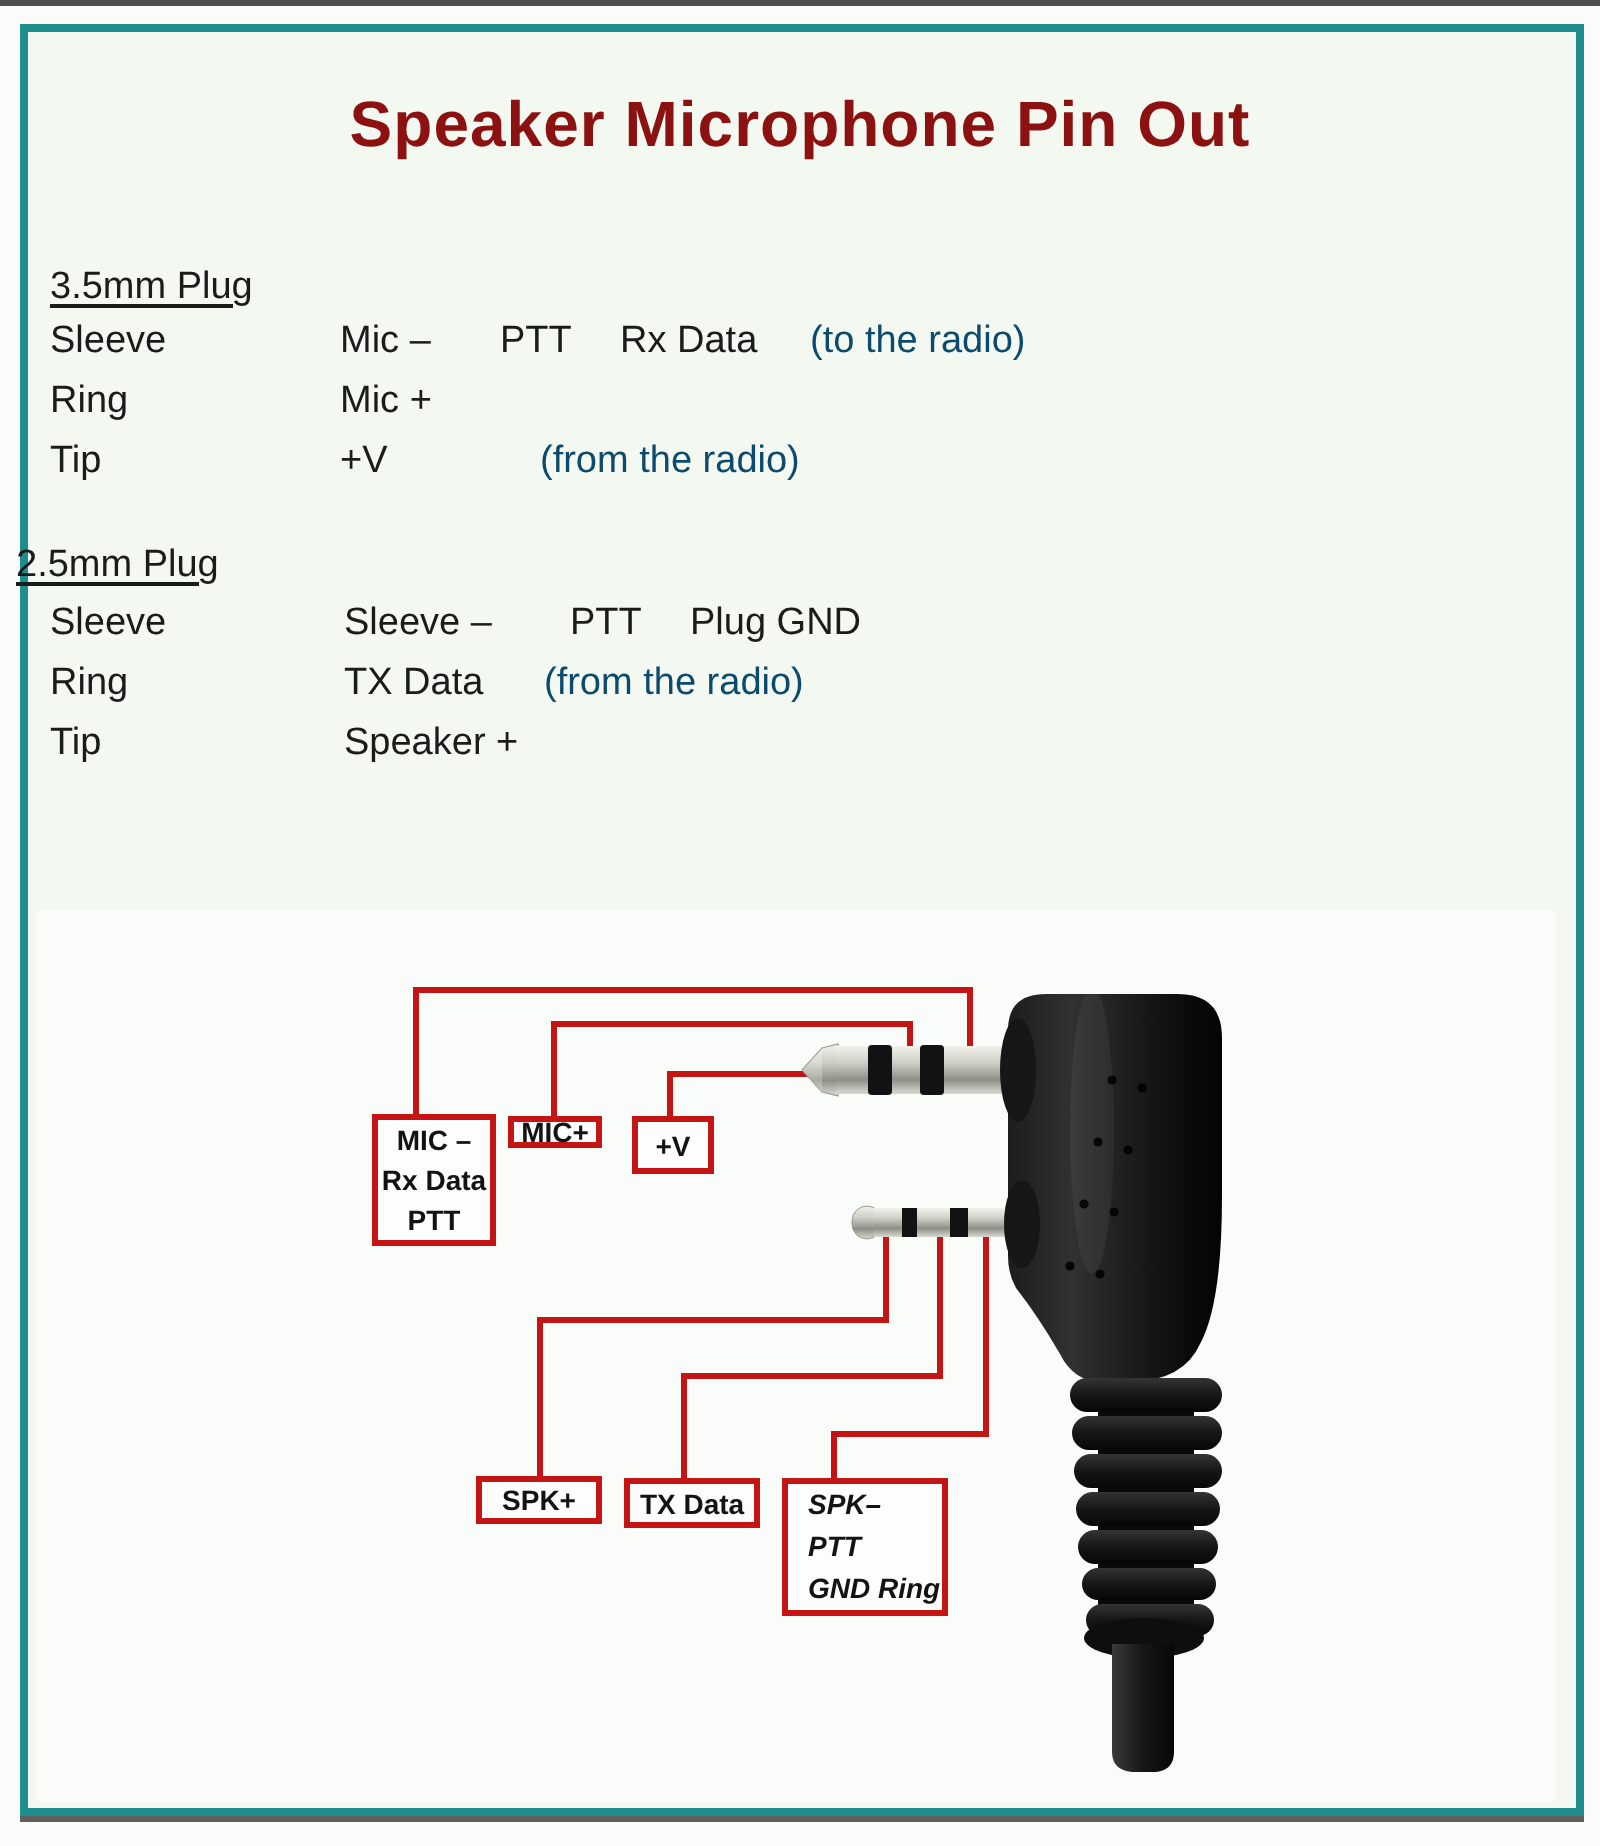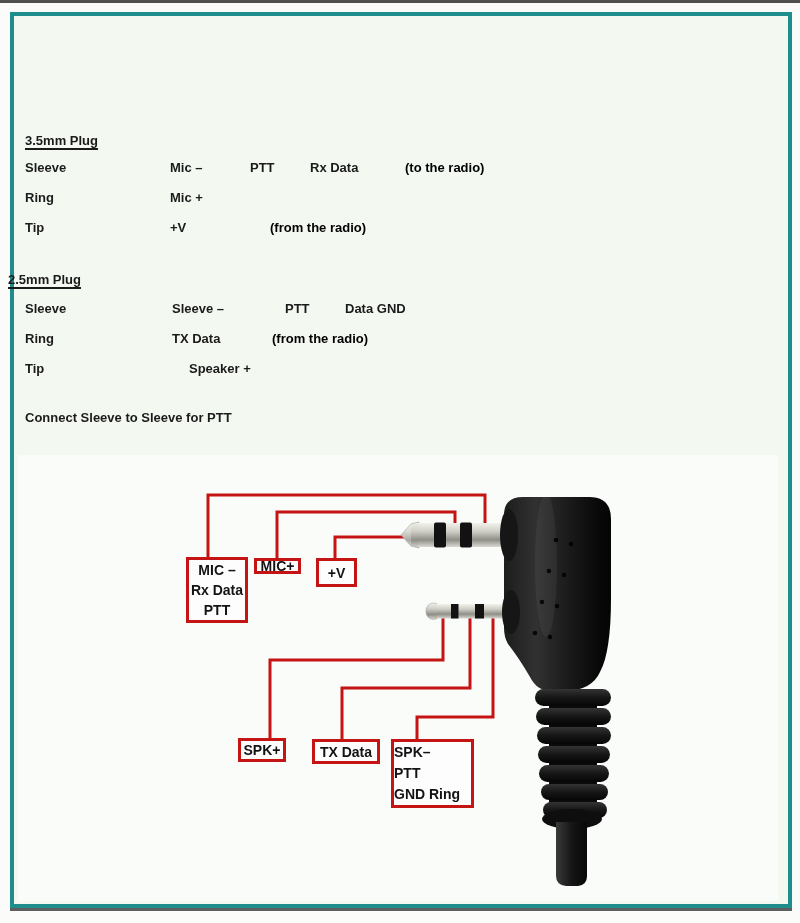--- a/index.html
+++ b/index.html
@@ -10,65 +10,65 @@
   .top-edge{position:absolute;left:0;top:0;right:0;height:3px;background:#4f4f4f;}
   .frame{
     position:absolute;left:10px;top:12px;width:782px;height:896px;
     box-sizing:border-box;border:4px solid #1e8e8c;background:#f3f8f1;
     box-shadow:0 3px 0 rgba(55,55,55,.8);
   }
   .title{
     position:absolute;left:0;right:0;top:44px;margin:0;text-align:center;
     font-size:32px;font-weight:bold;color:#8c1111;letter-spacing:.5px;
   }
-  .t{position:absolute;font-size:13px;font-weight:bold;color:#1b1b1b;white-space:nowrap;}
-  .t.red{color:#000000;}
+  .t{position:absolute;font-size:19px;font-weight:normal;color:#1b1b1b;white-space:nowrap;}
+  .t.red{color:#0c4a6e;}
   .t.head{text-decoration:underline;text-decoration-thickness:2px;text-underline-offset:3px;}
   .photo{position:absolute;left:18px;top:455px;width:760px;height:446px;background:#fafcf9;}
   svg.diagram{position:absolute;left:0;top:0;width:800px;height:923px;}
   .wire{stroke:#c41414;stroke-width:3;fill:none;}
   .box{
     position:absolute;box-sizing:border-box;border:3px solid #c41414;background:#fcfdfc;
     color:#131313;font-weight:bold;font-size:14px;line-height:20px;
     display:flex;flex-direction:column;align-items:center;justify-content:center;text-align:center;
   }
-  .box.left{align-items:flex-start;text-align:left;line-height:21px;}
+  .box.left{align-items:flex-start;text-align:left;padding-left:10px;line-height:21px;font-style:italic;}
 </style>
 </head>
 <body>
 
 <div class="page">
   <div class="top-edge"></div>
   <div class="frame"></div>
 
+  <h1 class="title">Speaker Microphone Pin Out</h1>
 
   <span class="t head" style="left:25px;top:133px">3.5mm Plug</span>
   <span class="t" style="left:25px;top:160px">Sleeve</span>
   <span class="t" style="left:170px;top:160px">Mic –</span>
   <span class="t" style="left:250px;top:160px">PTT</span>
   <span class="t" style="left:310px;top:160px">Rx Data</span>
   <span class="t red" style="left:405px;top:160px">(to the radio)</span>
   <span class="t" style="left:25px;top:190px">Ring</span>
   <span class="t" style="left:170px;top:190px">Mic +</span>
   <span class="t" style="left:25px;top:220px">Tip</span>
   <span class="t" style="left:170px;top:220px">+V</span>
   <span class="t red" style="left:270px;top:220px">(from the radio)</span>
 
   <span class="t head" style="left:8px;top:272px">2.5mm Plug</span>
   <span class="t" style="left:25px;top:301px">Sleeve</span>
   <span class="t" style="left:172px;top:301px">Sleeve –</span>
   <span class="t" style="left:285px;top:301px">PTT</span>
-  <span class="t" style="left:345px;top:301px">Data GND</span>
+  <span class="t" style="left:345px;top:301px">Plug GND</span>
   <span class="t" style="left:25px;top:331px">Ring</span>
   <span class="t" style="left:172px;top:331px">TX Data</span>
   <span class="t red" style="left:272px;top:331px">(from the radio)</span>
   <span class="t" style="left:25px;top:361px">Tip</span>
-  <span class="t" style="left:189px;top:361px">Speaker +</span>
+  <span class="t" style="left:172px;top:361px">Speaker +</span>
 
-  <span class="t" style="left:25px;top:410px">Connect Sleeve to Sleeve for PTT</span>
 
   <div class="photo"></div>
 
   <svg class="diagram" viewBox="0 0 800 923">
     <defs>
       <linearGradient id="metalV" x1="0" y1="0" x2="0" y2="1">
         <stop offset="0" stop-color="#f2f2ec"></stop>
         <stop offset="0.35" stop-color="#cfcfc7"></stop>
         <stop offset="0.7" stop-color="#8f8f87"></stop>
         <stop offset="1" stop-color="#d9d9d2"></stop>
@@ -154,21 +154,21 @@
     <span>MIC –</span>
     <span>Rx Data</span>
     <span>PTT</span>
   </div>
   <div class="box" style="left:254px;top:558px;width:47px;height:16px">
     <span>MIC+</span>
   </div>
   <div class="box" style="left:316px;top:558px;width:41px;height:29px">
     <span>+V</span>
   </div>
-  <div class="box" style="left:238px;top:738px;width:48px;height:24px">
+  <div class="box" style="left:238px;top:738px;width:63px;height:24px">
     <span>SPK+</span>
   </div>
   <div class="box" style="left:312px;top:739px;width:68px;height:25px">
     <span>TX Data</span>
   </div>
   <div class="box left" style="left:391px;top:739px;width:83px;height:69px">
     <span>SPK–</span>
     <span>PTT</span>
     <span>GND Ring</span>
   </div>

